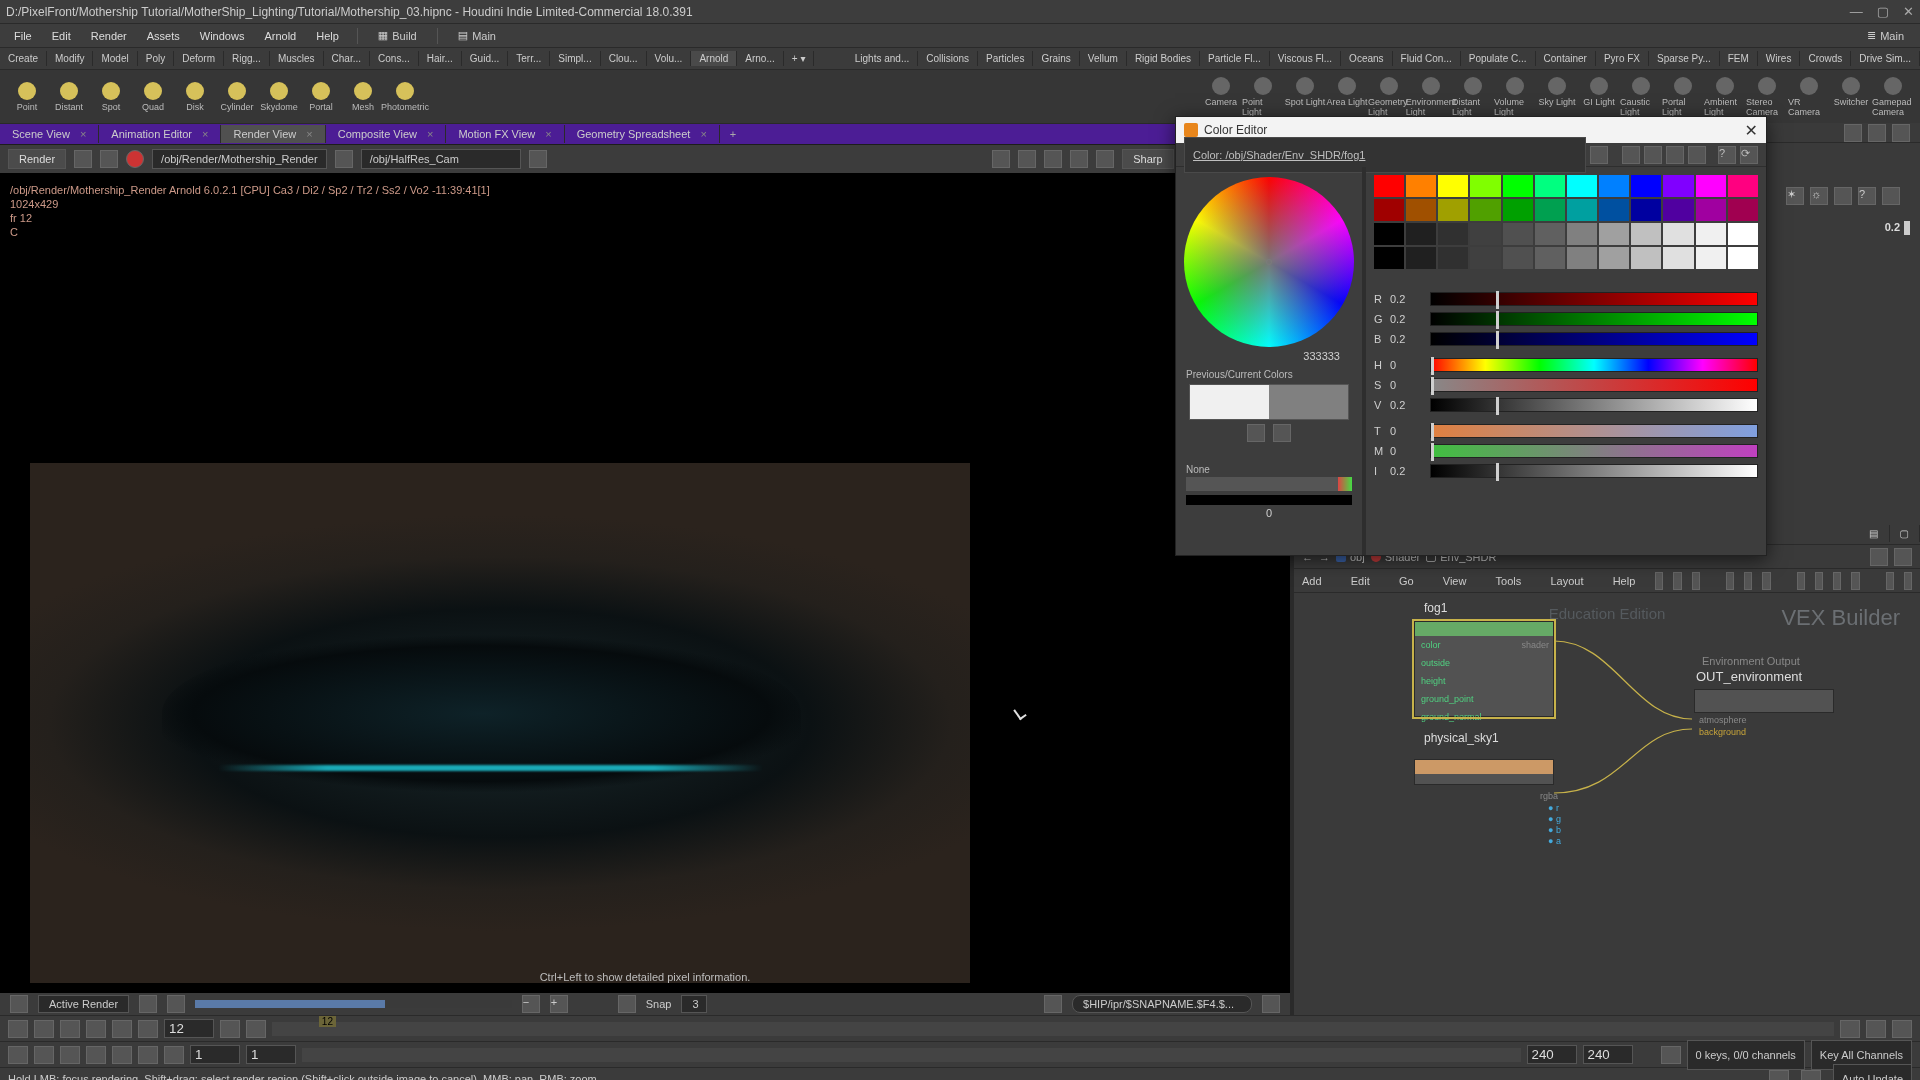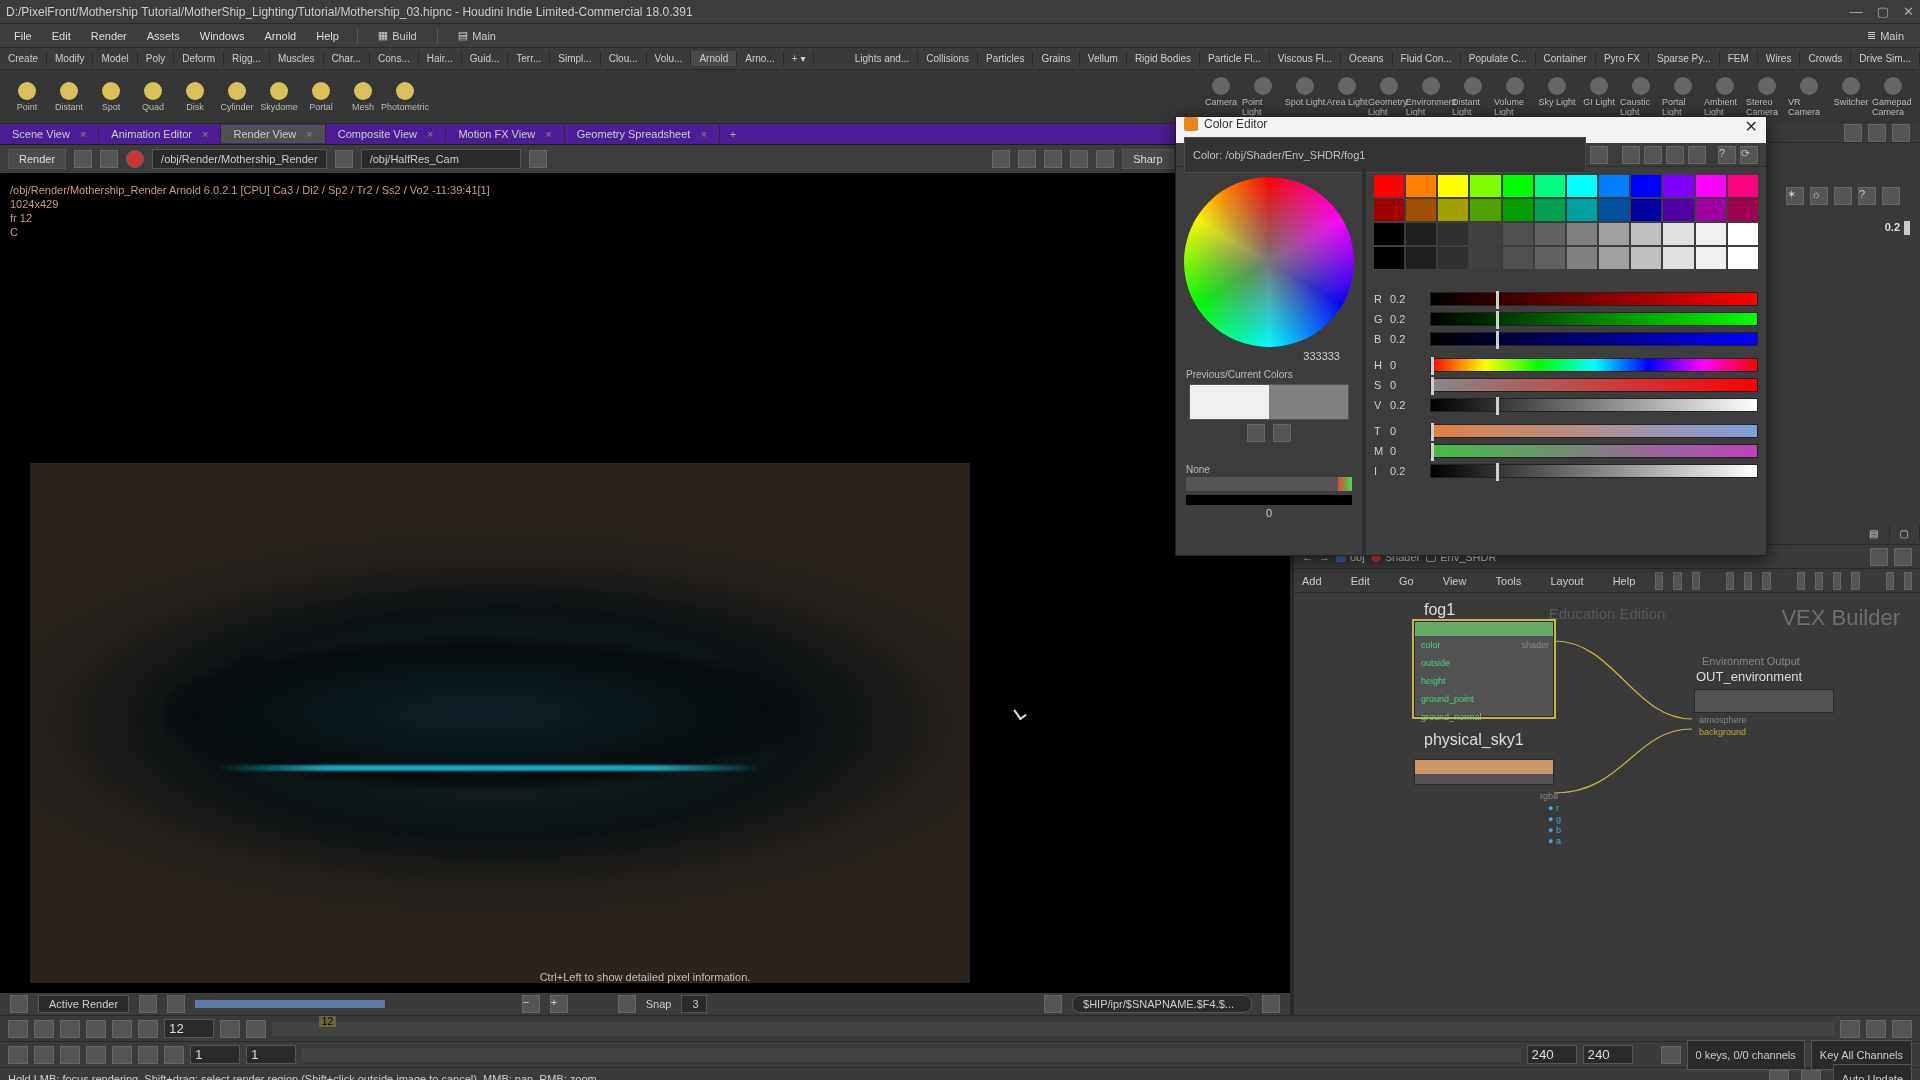--- a/index.html
+++ b/index.html
@@ -71,33 +71,33 @@
   .right-tab { padding:3px 10px; border-right:1px solid #2a2a2a; cursor:default; }
   .right-tab.active{ background:#505050; }
   .breadcrumb{ height:24px; display:flex; align-items:center; gap:6px; padding:0 8px; border-bottom:1px solid #2a2a2a; }
   .crumb{ display:flex; align-items:center; gap:4px; }
   .panel-menu{ height:24px; display:flex; align-items:center; padding:0 8px; gap:10px; border-bottom:1px solid #2a2a2a; }
   .node-area{ position:relative; background:#3a3a3a; flex:1; }
   .node-area .vexb{ position:absolute; right:20px; top:12px; color:#6b6f73; font-size:22px; font-weight:300; }
   .node-area .edub{ position:absolute; left:50%; top:12px; color:#555a5e; font-size:15px; transform:translateX(-50%);}
   .node{ position:absolute; background:#525252; border:1px solid #2a2a2a; }
   .node.sel{ outline:2px solid #c7b24a; }
-  .node-title{ color:#ddd; font-size:16px; position:absolute; }
+  .node-title{ color:#ddd; font-size:12px; position:absolute; }
   .node-in{ color:#50d080; font-size:9px; line-height:12px; padding:3px 6px; }
   .wire{ position:absolute; pointer-events:none; }
 
   
   .color-editor{ position:absolute; left:1175px; top:116px; width:592px; height:440px; background:#3d3d3d;
                  border:1px solid #222; box-shadow:0 4px 18px rgba(0,0,0,.6); z-index:50; }
-  .ce-title{ height:26px; background:#f3f3f3; display:flex; padding:0 8px; color:#333; font-size:12px; }
+  .ce-title{ height:26px; background:#f3f3f3; display:flex; align-items:center; padding:0 8px; color:#333; font-size:12px; }
   .ce-title .hicon{ width:14px; height:14px; background:#e8861c; margin-right:6px; border-radius:2px; }
   .ce-title .flex{ flex:1; }
   .ce-title .close{ font-size:16px; color:#333; cursor:default; font-weight:300; }
   .ce-path{ height:24px; display:flex; align-items:center; padding:0 8px; background:#3d3d3d; color:#bfbfbf; font-size:11px; border-bottom:1px solid #2e2e2e;}
-  .ce-path .field{ flex:1; background:#333; padding:11px 8px; border:1px solid #4a4a4a; }
+  .ce-path .field{ flex:1; background:#333; padding:11px 8px; border:1px solid #4a4a4a;text-decoration:underline; }
   .ce-path .tb-ico{ margin-left:4px;}
   .ce-body{ display:flex; height:calc(100% - 50px); }
   .ce-left{ width:190px; padding:10px; border-right:4px solid #2e2e2e; display:flex; flex-direction:column; align-items:center;}
   .wheel{ width:170px; height:170px; border-radius:50%;
           background: conic-gradient(red,magenta,blue,cyan,lime,yellow,red); position:relative; }
   .wheel::after{ content:""; position:absolute; inset:0; border-radius:50%;
                  background: radial-gradient(circle,#777 0%,rgba(119,119,119,.0) 72%); }
   .wheel .pick{ position:absolute; left:50%; top:50%; width:6px; height:6px; border:1px solid #fff; border-radius:50%; transform:translate(-50%,-50%);}
   .hexval{ text-align:right; width:100%; padding:3px 12px; color:#cfcfcf; font-size:11px; }
   .prev-label{ width:100%; color:#bbb; font-size:10px; margin-top:4px;}

